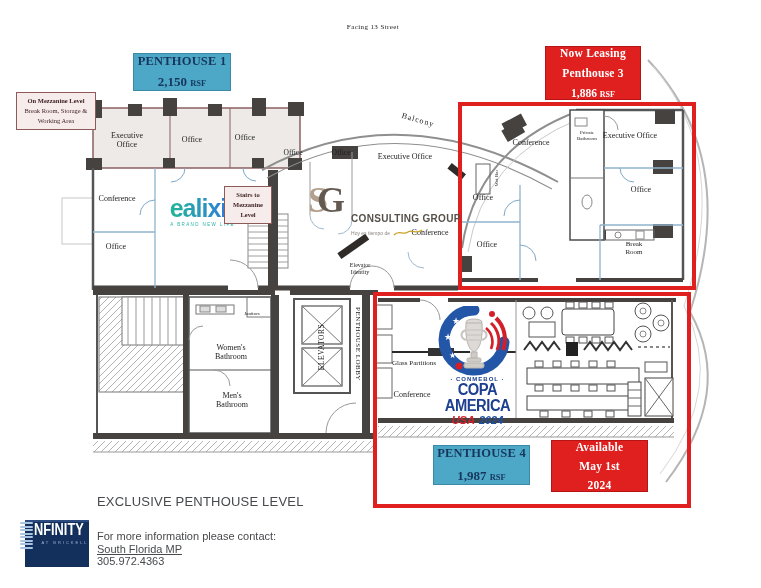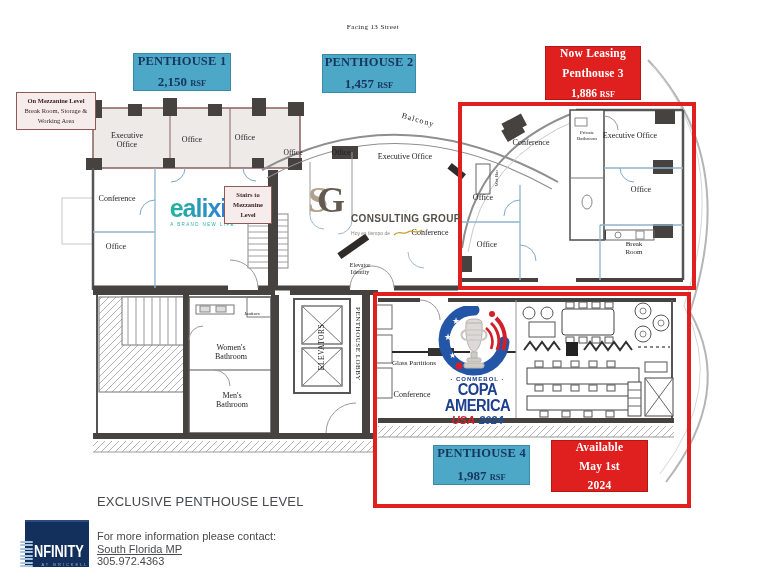--- a/index.html
+++ b/index.html
@@ -58,21 +58,21 @@
        color:#1d3f8f;letter-spacing:-.5px;transform:scaleX(.92);line-height:1;}
   .copa .yr{font-family:"Liberation Sans",sans-serif;font-weight:bold;font-size:11px;
        font-style:italic;line-height:1.1;}
   .copa .usa{color:#d2202a;} .copa .y24{color:#1d4fa1;margin-left:4px;}
 
   
   .ftxt{position:absolute;z-index:4;font-family:"Liberation Sans",sans-serif;color:#47494c;}
   .f-big{font-size:13px;letter-spacing:.2px;}
   .f-small{font-size:11px;}
   .inf-logo{position:absolute;z-index:4;left:25px;top:520px;width:64px;height:45px;
-      background:#132f5c;display:flex;align-items:flex-end;justify-content:center;
+      background:#132f5c;display:flex;align-items:flex-start;justify-content:center;
       border-top:2px solid #2a4a80;}
   .coil{display:flex;flex-direction:column;gap:1.5px;margin-right:1px;margin-left:2px;}
   .coil div{width:13px;height:2px;background:#a9c3e2;border-radius:1px;}
   .inf-right{text-align:center;}
   .inf-name{font-family:"Liberation Sans",sans-serif;font-weight:bold;font-size:16px;
       color:#fff;transform:scaleX(.8);transform-origin:left center;line-height:1;}
   .inf-sub{font-family:"Liberation Sans",sans-serif;font-size:4px;letter-spacing:2px;
       color:#9db5d6;margin-top:2px;}
 </style>
 </head>
@@ -305,25 +305,20 @@
   <div class="outline-red" style="left:373px;top:292px;width:310px;height:208px;"></div>
 
   <div class="facing" style="left:373px;top:27px;">Facing 13 Street</div>
 
   <div class="badge badge-teal" style="left:133px;top:53px;width:96px;height:36px;">
     <div class="t">PENTHOUSE 1</div>
     <div class="sizeline"><span>2,150</span>
       <span class="u">RSF</span></div>
   </div>
 
-  <div class="badge badge-teal" style="left:322px;top:54px;width:92px;height:37px;">
-    <div class="t">PENTHOUSE 2</div>
-    <div class="sizeline"><span>1,457</span>
-      <span class="u">RSF</span></div>
-  </div>
 
   <div class="badge badge-red" style="left:545px;top:46px;width:94px;height:52px;">
     <div class="t">Now Leasing</div>
     <div class="t">Penthouse 3</div>
     <div class="sizeline" style="font-size:11.5px;"><span>1,886</span>
       <span class="u" style="font-size:8px;">RSF</span></div>
   </div>
 
   <div class="badge badge-teal" style="left:433px;top:445px;width:95px;height:38px;">
     <div class="t">PENTHOUSE 4</div>

